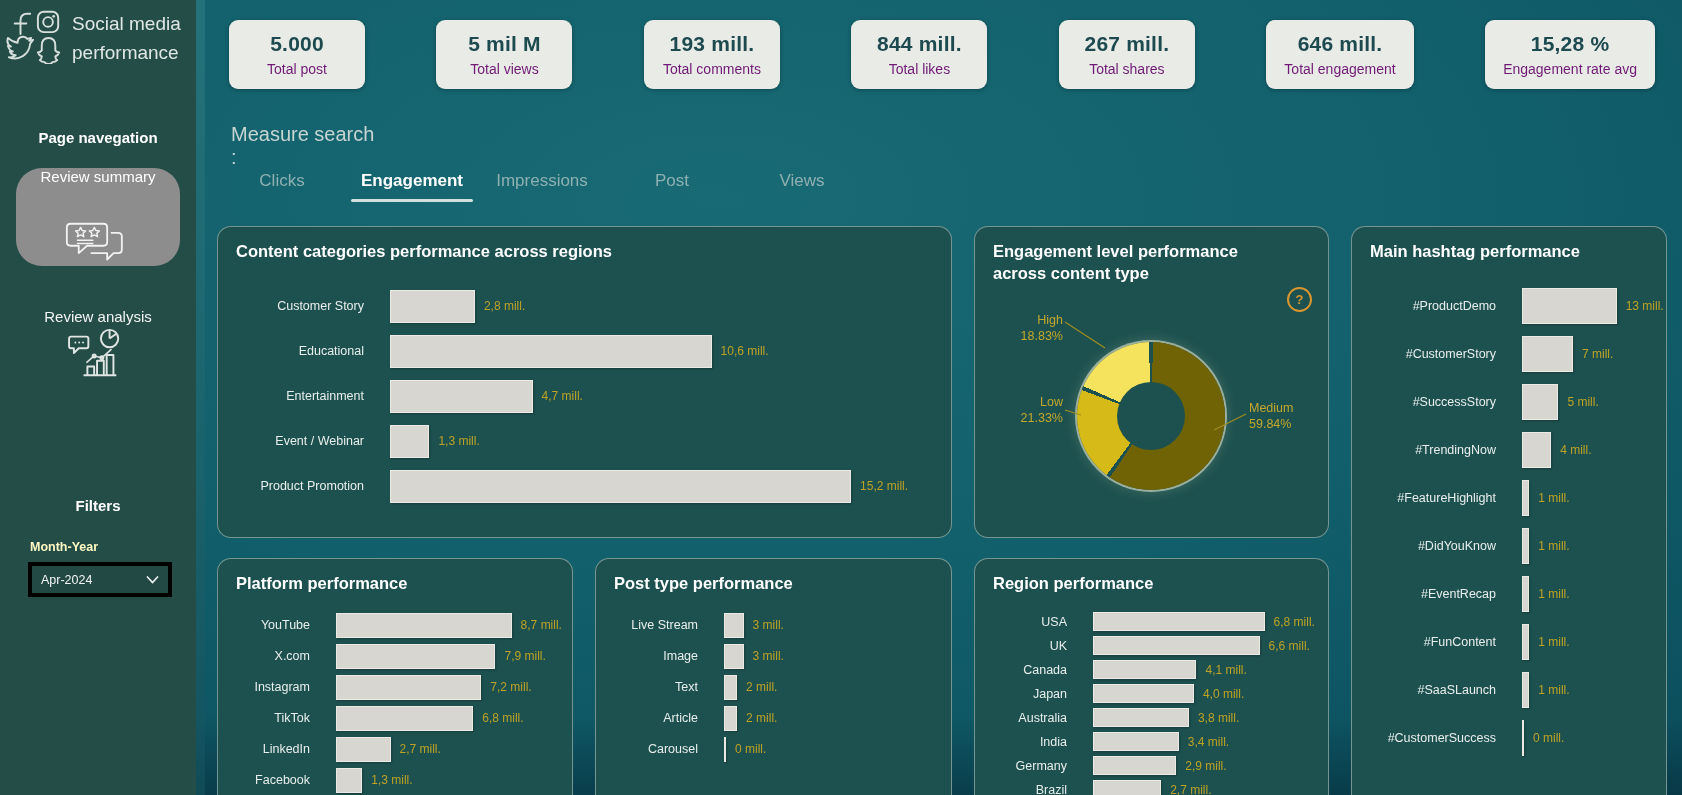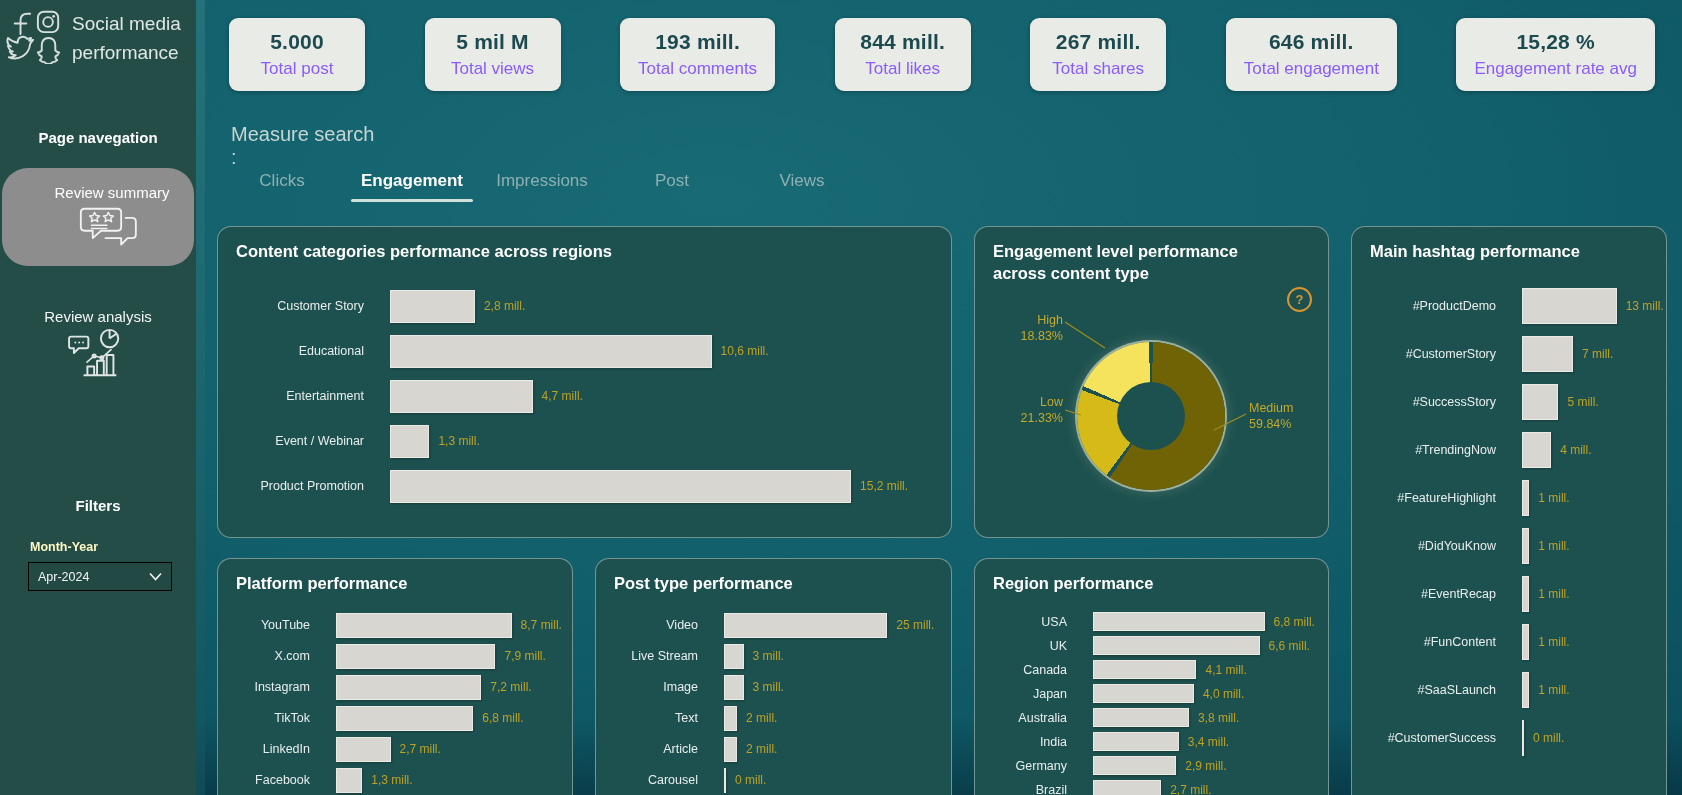--- a/index.html
+++ b/index.html
@@ -5,43 +5,43 @@
   html,body{margin:0;padding:0;width:1682px;height:795px;overflow:hidden;
     font-family:"Liberation Sans",sans-serif;}
   .root{display:flex;width:1682px;height:795px;}
 
   
   .sidebar{width:196px;flex:none;background:#254d48;color:#e6ecea;display:flex;flex-direction:column;}
   .logo-row{display:flex;align-items:flex-start;gap:8px;padding:8px 6px 0 6px;}
   .logo-title{font-size:19px;line-height:1.5;color:#dfe7e4;font-weight:400;padding-top:2px;}
   .nav-heading{margin-top:62px;text-align:center;font-weight:700;font-size:15px;color:#fff;}
   .review-summary-btn{margin:22px auto 0 auto;width:164px;height:98px;background:#8d8d8d;border-radius:26px;
-    display:flex;flex-direction:column;align-items:center;justify-content:center;gap:4px;cursor:pointer;padding-left:28px;}
+    display:flex;flex-direction:column;align-items:center;justify-content:space-between;gap:4px;cursor:pointer;}
   .review-summary-btn .lbl{font-size:15px;color:#fff;}
   .review-analysis-btn{margin:42px auto 0 auto;display:flex;flex-direction:column;align-items:center;gap:2px;cursor:pointer;}
   .review-analysis-btn .lbl{font-size:15px;color:#f2f5f4;}
   .filters-heading{margin-top:116px;text-align:center;font-weight:700;font-size:15px;color:#fff;}
   .monthyear-label{margin:26px 0 0 30px;font-weight:700;font-size:12.5px;color:#fef9c3;}
-  .monthyear-select{margin:8px 24px 0 28px;height:27px;border:1px solid #000000;display:flex;
+  .monthyear-select{margin:8px 24px 0 28px;height:27px;border:4px solid #000000;display:flex;
     align-items:center;justify-content:space-between;padding:0 9px;font-size:12.5px;color:#f2f5f4;cursor:pointer;background:rgba(0,0,0,0.05);}
 
   
   .main{flex:1;position:relative;box-sizing:border-box;padding:10px 15px 1px 21px;
     background:
       linear-gradient(180deg, rgba(0,0,0,0) 90%, rgba(2,20,32,0.35) 100%),
       radial-gradient(140% 125% at 35% 25%, #186a74 0%, #115f6b 40%, #0b4d5c 75%, #093e4e 100%);}
   .main::before{content:"";position:absolute;left:0;top:0;bottom:0;width:9px;
     background:linear-gradient(180deg,#2d7b82,#14525e);opacity:.65;}
 
   
   .kpi-row{display:flex;justify-content:space-between;align-items:center;padding:2px 12px 0 12px;height:84px;}
   .kpi-card{background:#e9ebe7;border-radius:9px;min-width:100px;padding:12px 18px;text-align:center;
     box-shadow:0 1px 4px rgba(0,0,0,.3);display:flex;flex-direction:column;gap:5px;justify-content:center;}
   .kpi-value{font-size:21px;font-weight:700;color:#1d4a4f;letter-spacing:.2px;}
-  .kpi-label{font-size:17px;color:#8b5cf6;}
+  .kpi-label{font-size:14px;color:#701a75;}
 
   
   .tabs-row{margin-top:27px;display:flex;align-items:flex-start;flex-direction:column;}
   .measure-label{width:150px;margin-left:14px;font-size:20px;color:#c6d4d2;flex:none;}
   .tabs{display:flex;}
   .tab{width:130px;text-align:center;font-size:17px;color:#8fb0b1;cursor:pointer;padding-top:2px;}
   .tab.active{color:#fff;font-weight:700;}
   .tab.active::after{content:"";display:block;height:2.5px;width:122px;margin:8px auto 0 auto;
     background:#cfe0dd;border-radius:2px;}
 
@@ -385,27 +385,20 @@
                   <div class="bar" style="width: 12.037%;"></div>
                   <span class="bar-value">1,3 mill.</span>
                 </div>
               </div>
             </div>
         </div>
         <div class="panel panel-post">
           <div class="panel-title">Post type performance</div>
           <div class="bars chart-post">
               <div class="bar-row">
-                <span class="bar-label">Video</span>
-                <div class="bar-track">
-                  <div class="bar" style="width: 78.125%;"></div>
-                  <span class="bar-value">25 mill.</span>
-                </div>
-              </div>
-              <div class="bar-row">
                 <span class="bar-label">Live Stream</span>
                 <div class="bar-track">
                   <div class="bar" style="width: 9.375%;"></div>
                   <span class="bar-value">3 mill.</span>
                 </div>
               </div>
               <div class="bar-row">
                 <span class="bar-label">Image</span>
                 <div class="bar-track">
                   <div class="bar" style="width: 9.375%;"></div>

